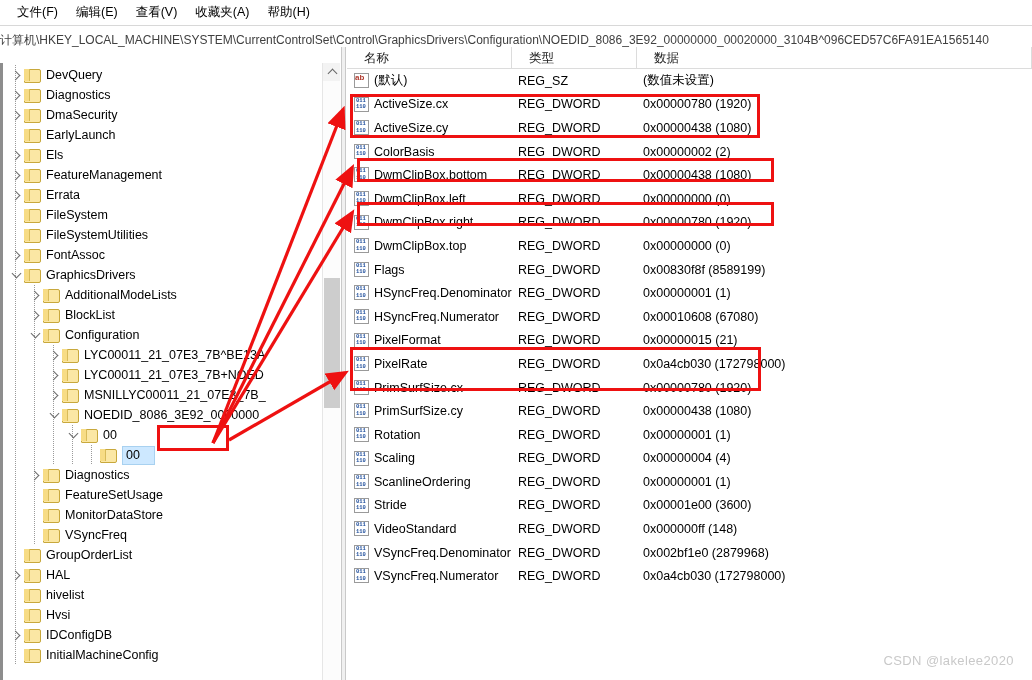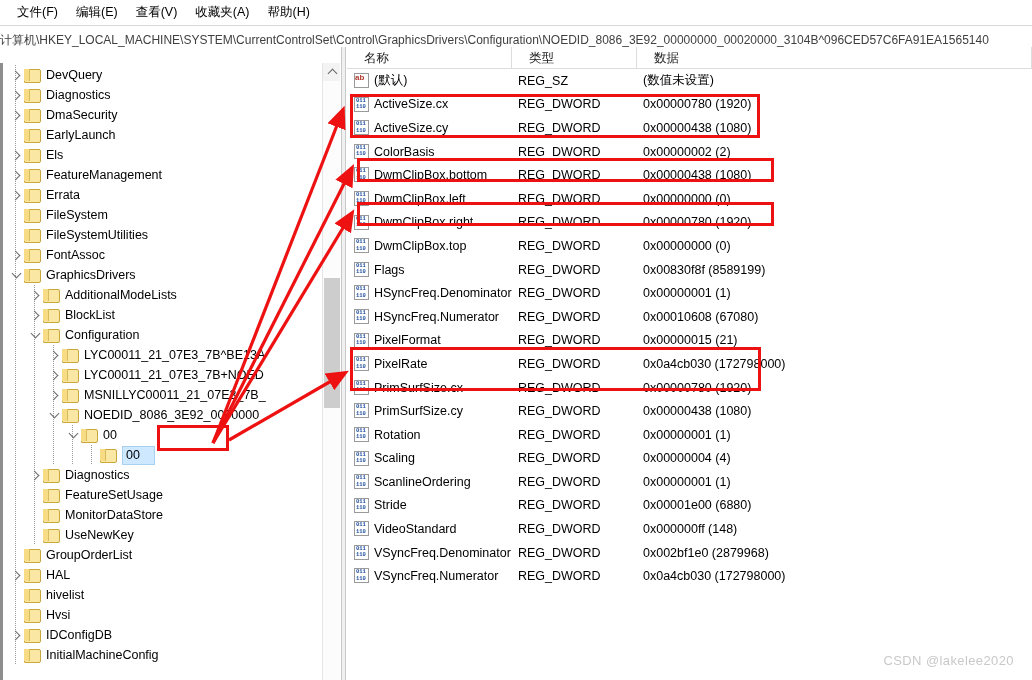--- a/index.html
+++ b/index.html
@@ -501,21 +501,21 @@
             <div class="expander"></div>
             <div class="folder"></div>
             <span class="tlabel">MonitorDataStore</span>
           </div>
           <div class="tnode">
             <div class="dotline" style="left: 15px;"></div>
             <div class="dotline" style="left: 34px;"></div>
             <div style="width: 27px; flex: 0 0 27px;"></div>
             <div class="expander"></div>
             <div class="folder"></div>
-            <span class="tlabel">UseNewKey</span>
+            <span class="tlabel">VSyncFreq</span>
           </div>
           <div class="tnode">
             <div class="dotline" style="left: 15px;"></div>
             <div style="width: 8px; flex: 0 0 8px;"></div>
             <div class="expander"></div>
             <div class="folder"></div>
             <span class="tlabel">GroupOrderList</span>
           </div>
           <div class="tnode">
             <div class="dotline" style="left: 15px;"></div>
@@ -680,21 +680,21 @@
           <div class="vrow">
             <div class="c-icon ico-dw"></div>
             <span class="c-name">ScanlineOrdering</span>
             <span class="c-type">REG_DWORD</span>
             <span class="c-data">0x00000001 (1)</span>
           </div>
           <div class="vrow">
             <div class="c-icon ico-dw"></div>
             <span class="c-name">Stride</span>
             <span class="c-type">REG_DWORD</span>
-            <span class="c-data">0x00001e00 (6880)</span>
+            <span class="c-data">0x00001e00 (3600)</span>
           </div>
           <div class="vrow">
             <div class="c-icon ico-dw"></div>
             <span class="c-name">VideoStandard</span>
             <span class="c-type">REG_DWORD</span>
             <span class="c-data">0x000000ff (148)</span>
           </div>
           <div class="vrow">
             <div class="c-icon ico-dw"></div>
             <span class="c-name">VSyncFreq.Denominator</span>

